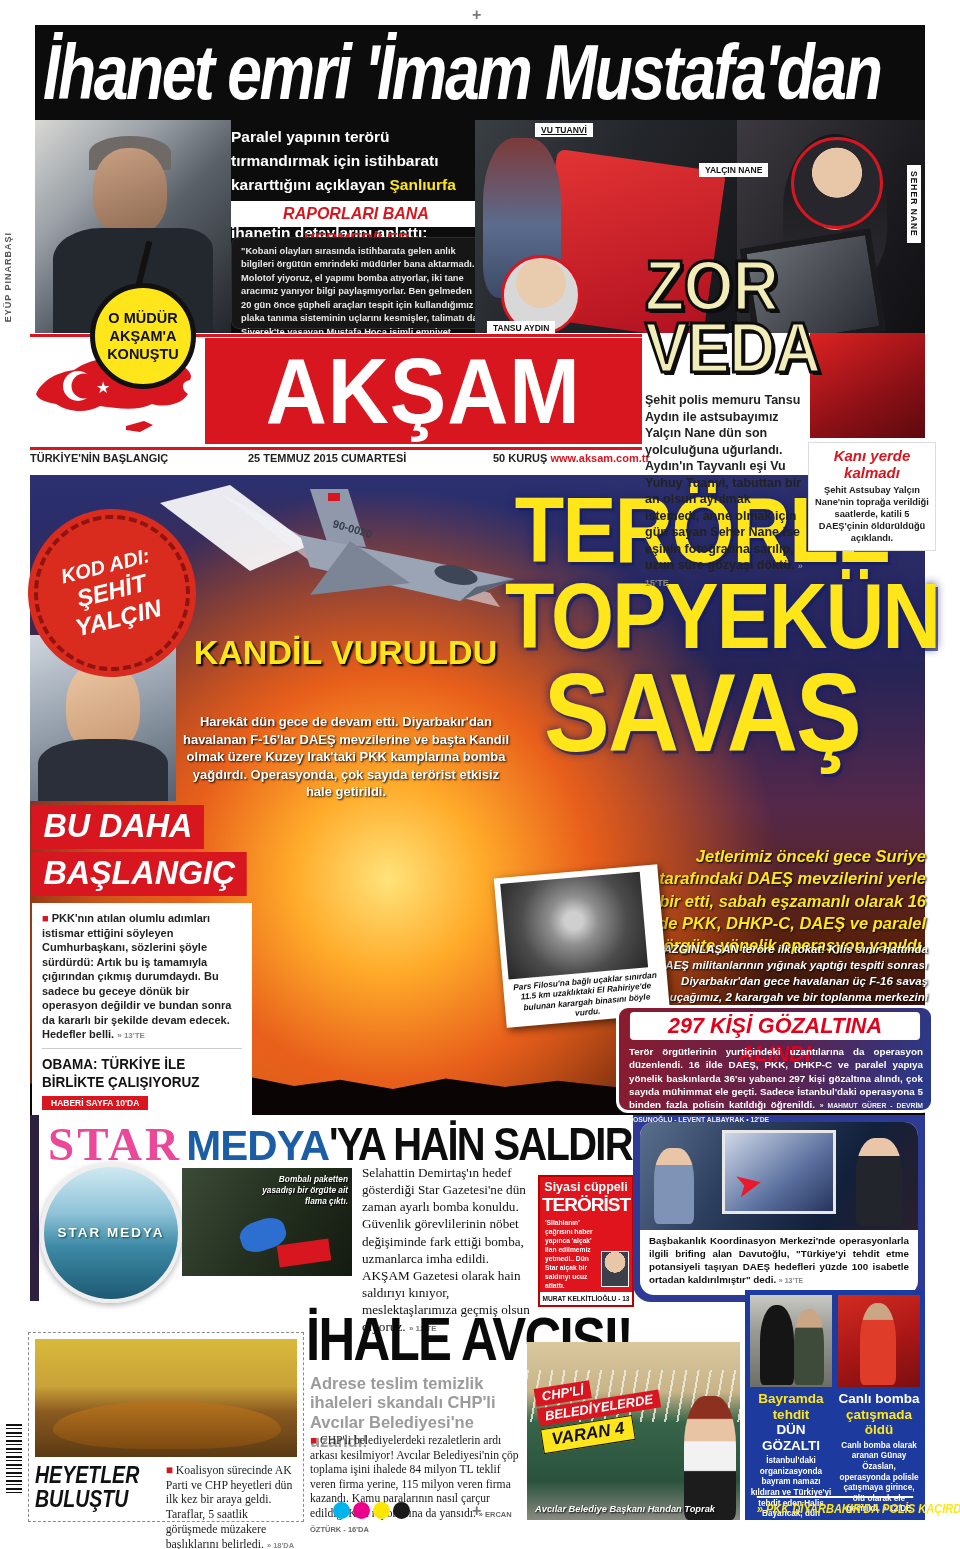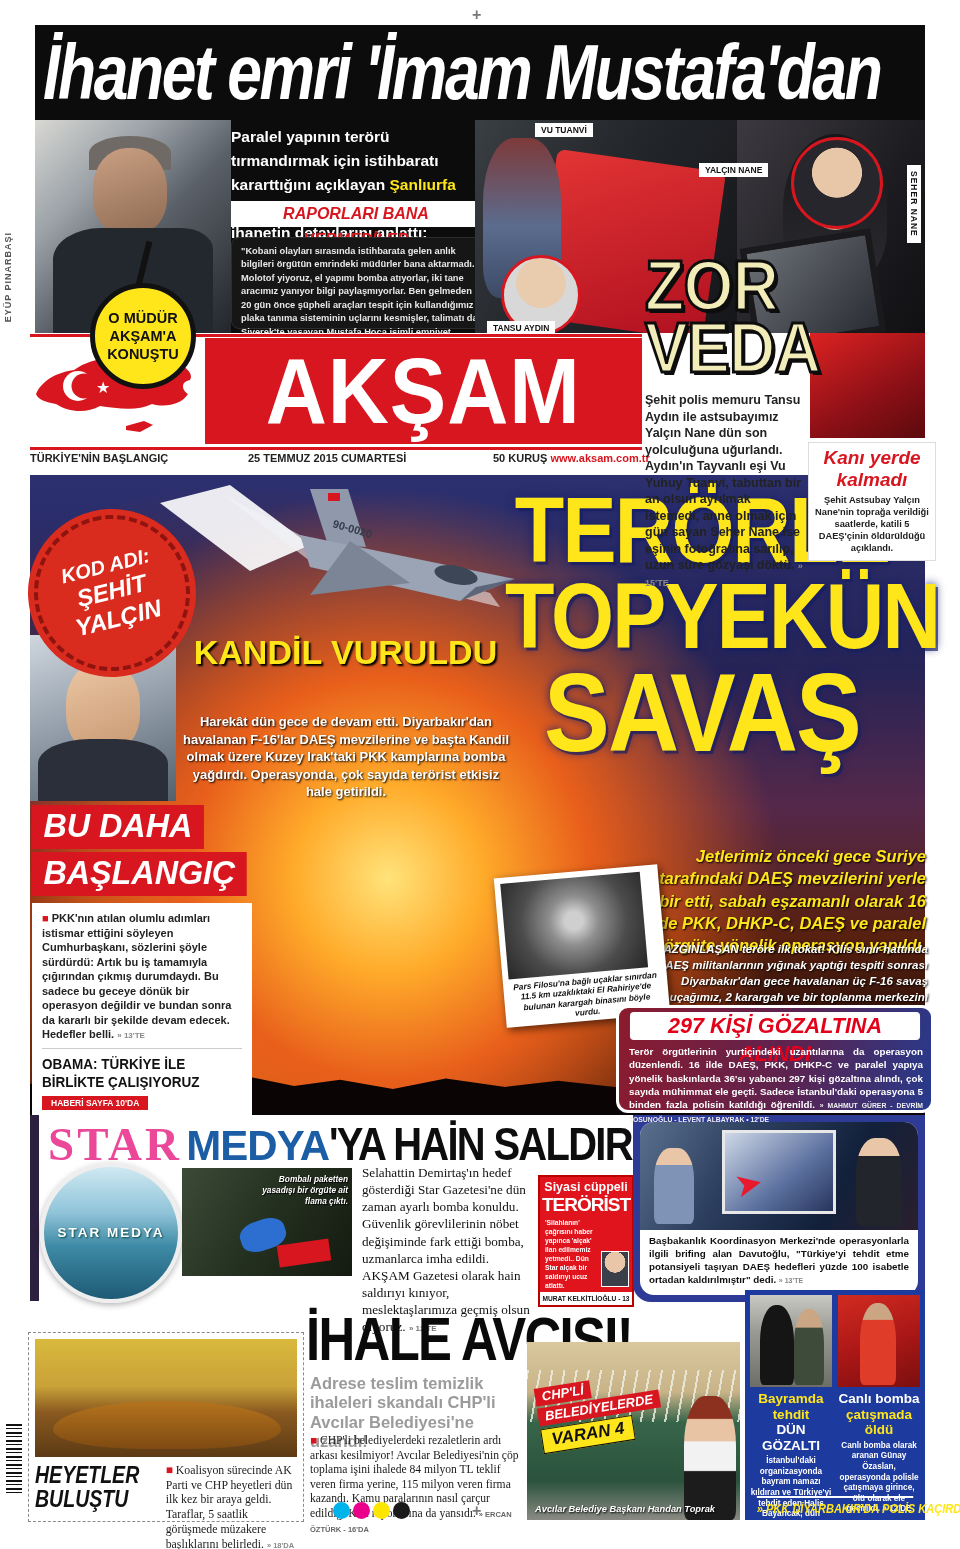--- a/index.html
+++ b/index.html
@@ -32,21 +32,21 @@
   .ph-tansu{left:466px;top:230px;width:74px;height:74px;background:radial-gradient(circle at 50% 34%,#e9cbae 0 40%,#d8d8d8 41% 100%);}
   .seher-vert{left:872px;top:140px;writing-mode:vertical-rl;background:#fff;color:#111;font-size:8.5px;font-weight:bold;padding:6px 2px;letter-spacing:1px;}
   .badge{left:90px;top:283px;width:96px;height:96px;border-radius:50%;background:#ffe61a;border:5px solid #111;color:#111;font-weight:bold;font-size:14.5px;text-align:center;display:flex;flex-direction:column;justify-content:center;line-height:1.25;z-index:30;}
   .edge-label{left:3px;top:232px;writing-mode:vertical-rl;transform:rotate(180deg);font-size:9px;font-weight:bold;color:#555;letter-spacing:1px;}
   
   .zv-photo{left:810px;top:333px;width:115px;height:105px;background:linear-gradient(150deg,#d22,#8c1016 60%,#5c0a0e);z-index:1;}
   .zorveda{left:645px;top:256px;z-index:5;color:#f2ecb8;font-weight:bold;font-size:70px;line-height:0.88;letter-spacing:-1px;-webkit-text-stroke:3px #0d0d0d;text-shadow:3px 3px 0 #0d0d0d;transform:scaleX(0.92);transform-origin:left top;}
   .zv-body{left:645px;top:392px;width:158px;color:#222;font-size:12.5px;font-weight:bold;line-height:1.32;z-index:5;}
   .zv-ref{color:#888;font-size:9px;}
   .kani{left:808px;top:442px;width:118px;background:#fff;border:1px solid #ddd;text-align:center;z-index:6;padding:4px 4px 6px;}
-  .kani .t{color:#d8161f;font-size:19px;font-weight:bold;font-style:italic;}
+  .kani .t{color:#d8161f;font-size:15px;font-weight:bold;font-style:italic;}
   .kani .b{color:#222;font-size:9.3px;font-weight:bold;line-height:1.3;margin-top:3px;}
   
   .mast-rule{left:30px;width:612px;height:3px;background:#d8161f;}
   .map-box{left:28px;top:342px;width:172px;height:102px;}
   .aksam-box{left:205px;top:338px;width:437px;height:106px;background:#d8161f;display:flex;align-items:center;justify-content:center;}
   .aksam-box span{color:#fff;font-size:92px;font-weight:bold;letter-spacing:1px;transform:scaleX(0.92);}
   .mast-row{top:452px;font-size:11px;font-weight:bold;color:#222;}
   .mast-site{color:#d8161f;}
   
   .war{left:30px;top:475px;width:895px;height:640px;background:
@@ -180,21 +180,21 @@
     <div class="coffin"></div>
     <div class="man"></div>
   </div>
 
   <div class="abs photo ph-seher">
     <div class="scarf"></div>
     <div class="face"></div>
     <div class="frame"></div>
   </div>
 
-  <div class="abs name-tag" style="left:500px;top:98px;">VU TUANVİ</div>
+  <div class="abs name-tag" style="left:500px;top:98px;text-decoration:underline;">VU TUANVİ</div>
   <div class="abs name-tag" style="left:664px;top:138px;">YALÇIN NANE</div>
   <div class="abs circ-ph ph-yalcin"></div>
   <div class="abs circ-ph ph-tansu"></div>
   <div class="abs name-tag" style="left:452px;top:296px;">TANSU AYDIN</div>
   <div class="abs seher-vert">SEHER NANE</div>
 </div>
 
 <div class="abs edge-label">EYÜP PINARBAŞI</div>
 
 <div class="abs badge">

